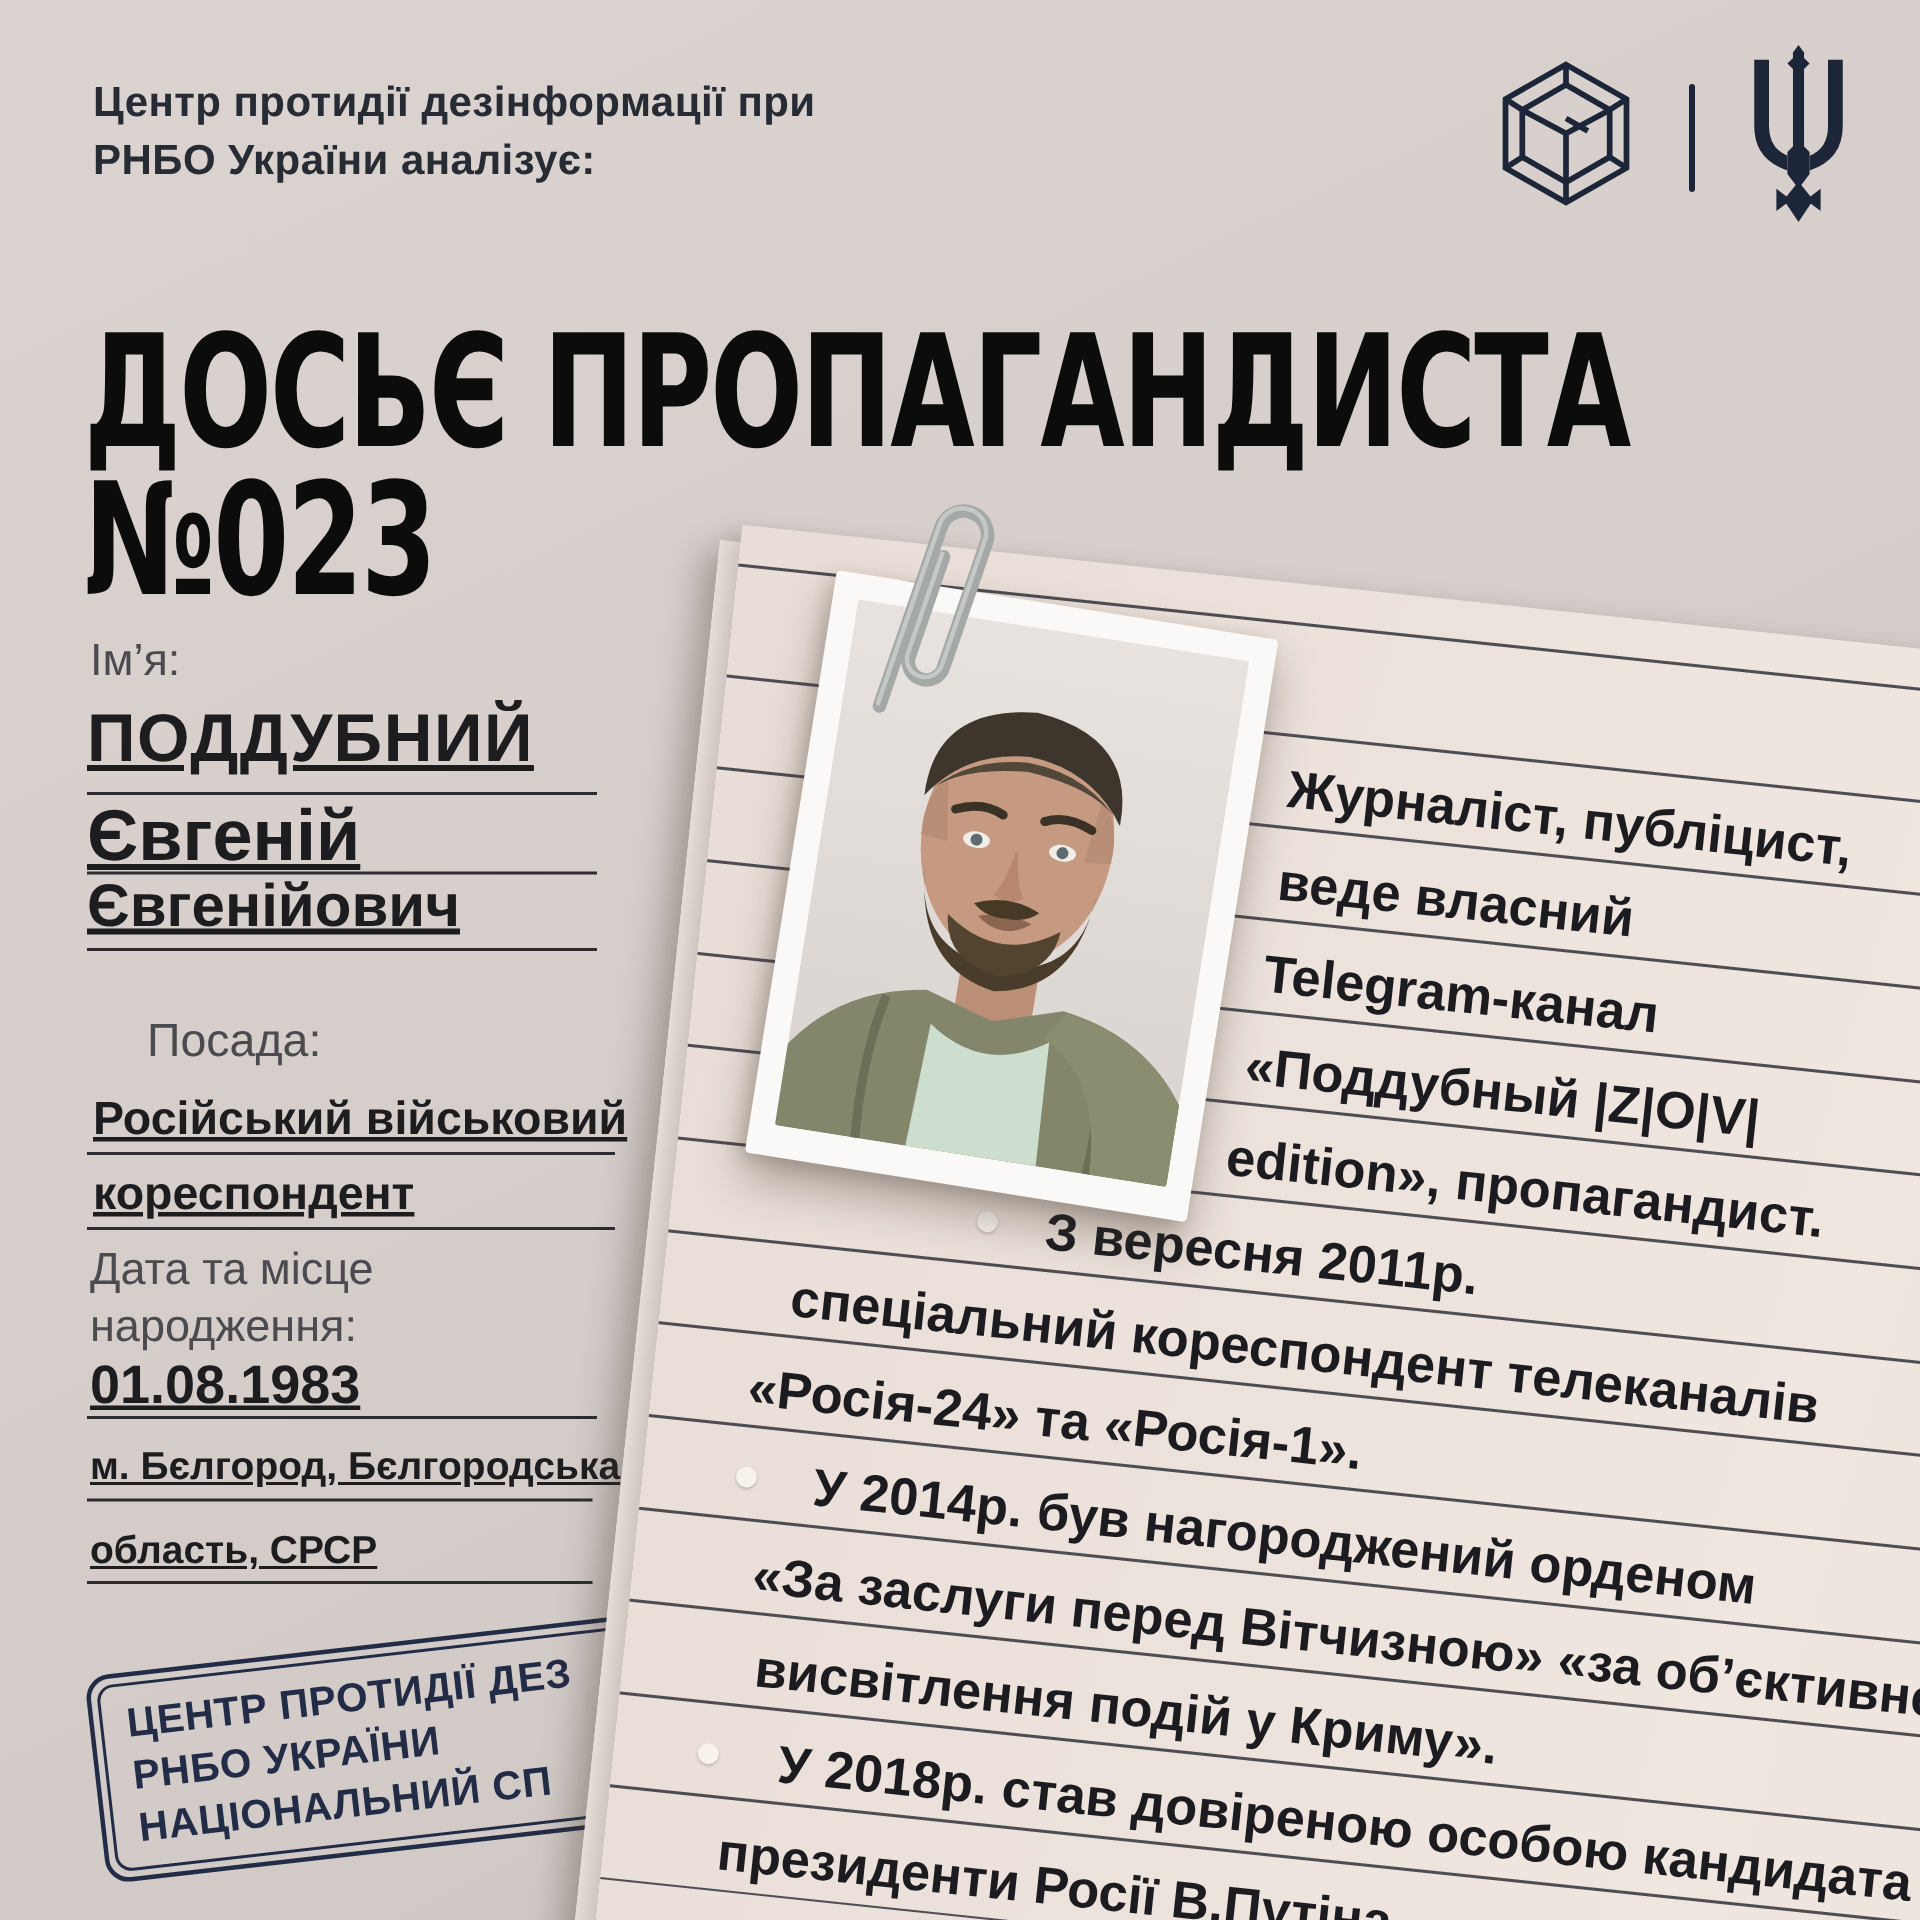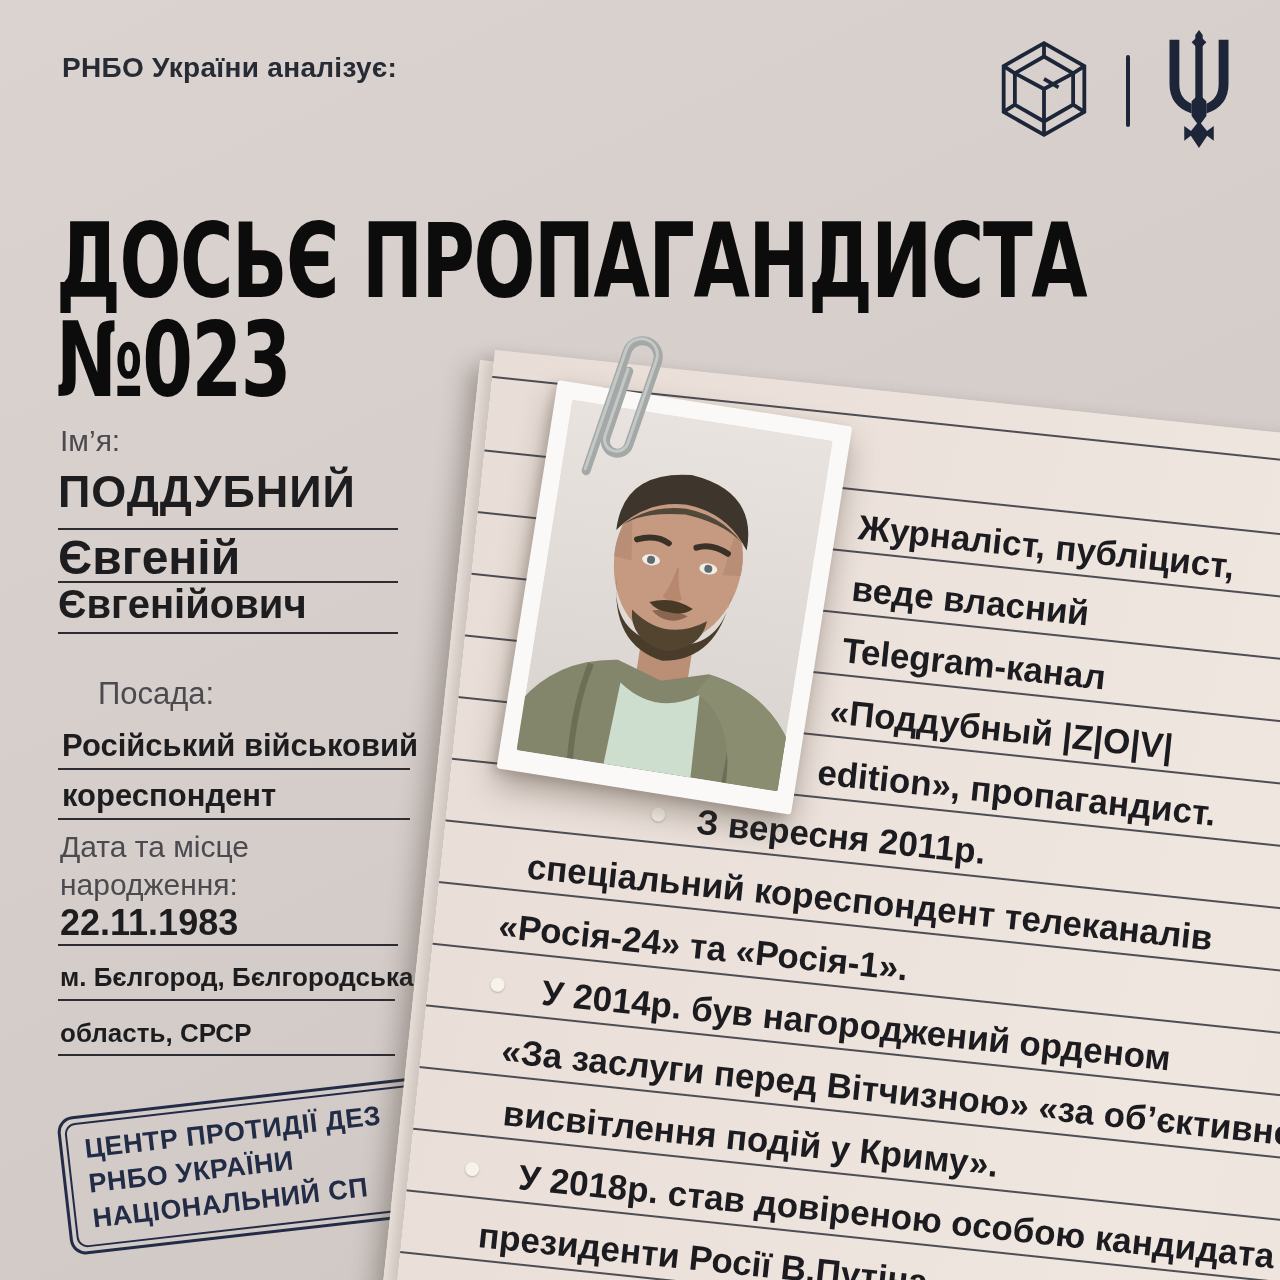--- a/index.html
+++ b/index.html
@@ -14,21 +14,21 @@
   .logos{position:absolute;right:38px;top:30px;z-index:5;display:flex;align-items:center;gap:26px;}
   .logo-divider{width:4px;height:72px;background:#1d2638;border-radius:2px;}
   
   .title{position:absolute;left:56px;top:212px;z-index:5;color:#0c0c0d;
     font-family:"DejaVu Sans","Liberation Sans",sans-serif;font-weight:bold;
     font-size:104px;line-height:99px;white-space:nowrap;
     transform:scaleX(.70);transform-origin:left top;letter-spacing:-2px;}
   
   .leftcol{position:absolute;left:0;top:0;z-index:2;width:470px;height:1180px;}
   .f-label{position:absolute;color:#4a4a4f;font-weight:400;}
-  .f-value{position:absolute;color:#1d1d20;font-weight:700;white-space:nowrap;}
+  .f-value{position:absolute;color:#1d1d20;font-weight:700;white-space:nowrap;text-decoration:underline;}
   .f-line{position:absolute;height:2px;background:#2c2c31;}
   
   .stamp{position:absolute;left:56px;top:1118px;width:448px;z-index:2;
     transform:rotate(-6.5deg);transform-origin:left top;
     border:3px solid #222c46;border-radius:16px;padding:4px;}
   .stamp-inner{border:2px solid #222c46;border-radius:11px;padding:8px 16px;
     color:#222c46;font-size:27px;font-weight:700;line-height:35px;letter-spacing:.5px;white-space:nowrap;}
   
   .sheet-back{position:absolute;left:480px;top:360px;width:1280px;height:1500px;z-index:3;
     transform:rotate(6deg);transform-origin:left top;
@@ -52,20 +52,21 @@
     box-shadow:0 16px 30px rgba(66,55,46,.38), -4px 4px 10px rgba(66,55,46,.18);}
   .photo svg{display:block;border-radius:2px;}
   .clip{position:absolute;left:584px;top:316px;z-index:7;transform:rotate(19deg);transform-origin:center;}
 </style>
 </head>
 <body>
 
 <div class="canvas">
 
   <div class="analyzer">
+    <div>Центр протидії дезінформації при</div>
     <div>РНБО України аналізує:</div>
   </div>
 
   <div class="logos">
     <span>
       <svg width="112" height="112" viewBox="0 0 100 100" fill="none" stroke="#1d2638" stroke-width="3.4" stroke-linejoin="miter">
         <path d="M50,9 L86,29.5 L86,70.5 L50,91 L14,70.5 L14,29.5 Z"></path>
         <path d="M50,21 L76,36 L76,64 L50,79 L24,64 L24,36 Z"></path>
         <path d="M50,9 L50,21 M86,29.5 L76,36 M86,70.5 L76,64 M50,91 L50,79 M14,70.5 L24,64 M14,29.5 L24,36"></path>
         <path d="M50,79 L50,50 L24,36 M50,50 L76,36"></path>
@@ -102,21 +103,21 @@
     <div class="f-line" style="left:58px;top:632px;width:340px;"></div>
 
     <div class="f-label" style="left:62px;top:676px;font-size:31px;margin-left:36px;">Посада:</div>
     <div class="f-value" style="left:62px;top:728px;font-size:31px;">Російський військовий</div>
     <div class="f-line" style="left:58px;top:768px;width:352px;"></div>
     <div class="f-value" style="left:62px;top:778px;font-size:31px;">кореспондент</div>
     <div class="f-line" style="left:58px;top:818px;width:352px;"></div>
 
     <div class="f-label" style="left:60px;top:830px;font-size:30px;">Дата та місце</div>
     <div class="f-label" style="left:60px;top:868px;font-size:30px;">народження:</div>
-    <div class="f-value" style="left:60px;top:902px;font-size:36px;">22.11.1983</div>
+    <div class="f-value" style="left:60px;top:902px;font-size:36px;">01.08.1983</div>
     <div class="f-line" style="left:58px;top:944px;width:340px;"></div>
     <div class="f-value" style="left:60px;top:962px;font-size:26px;">м. Бєлгород, Бєлгородська</div>
     <div class="f-line" style="left:58px;top:999px;width:337px;"></div>
     <div class="f-value" style="left:60px;top:1018px;font-size:26px;">область, СРСР</div>
     <div class="f-line" style="left:58px;top:1054px;width:337px;"></div>
   </div>
 
   <div class="stamp">
     <div class="stamp-inner">
       <span style="display:block;">ЦЕНТР ПРОТИДІЇ ДЕЗ</span>

